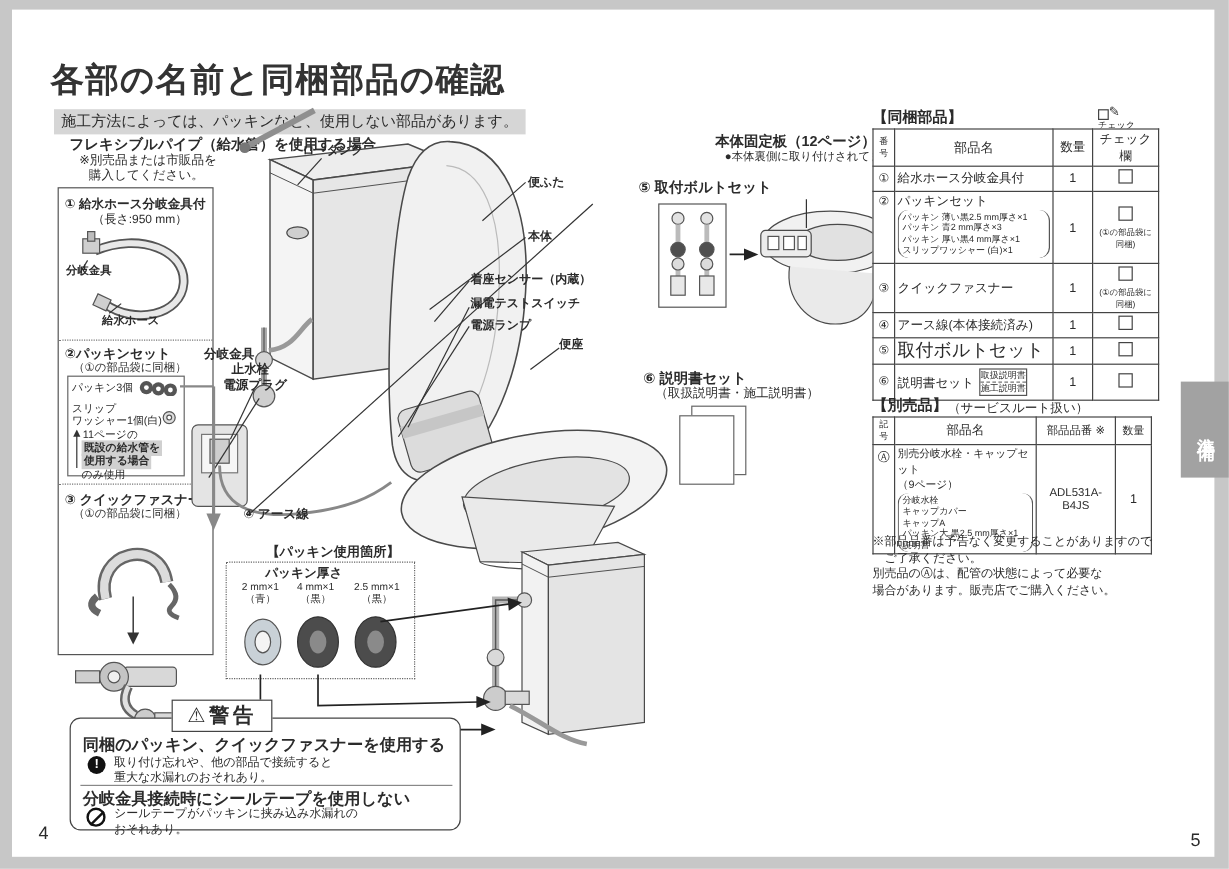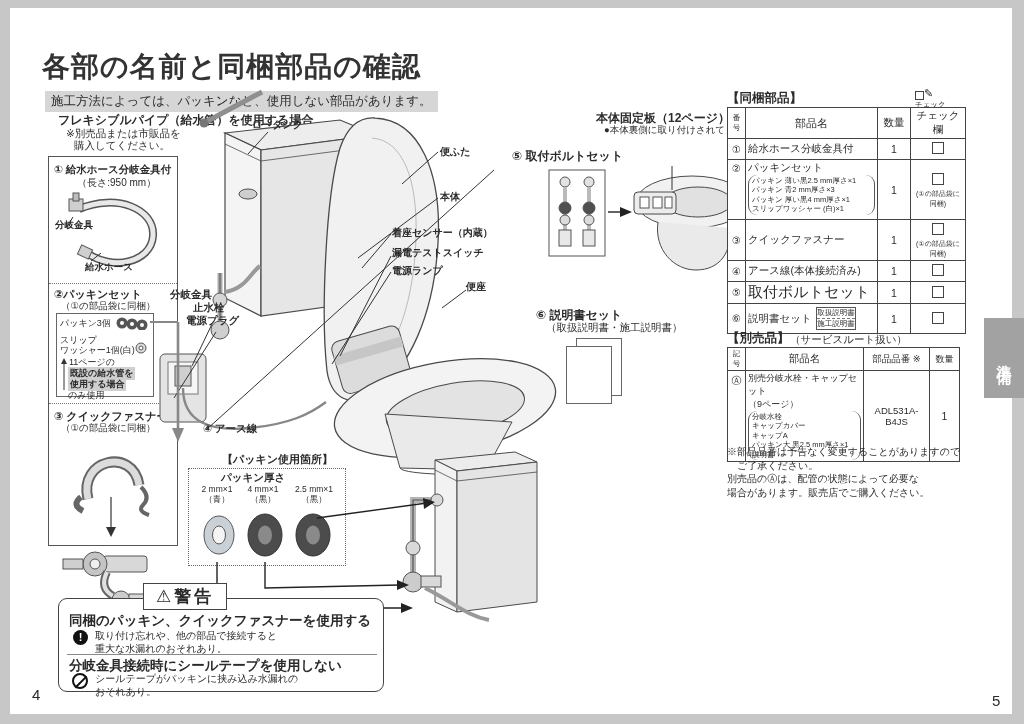--- a/index.html
+++ b/index.html
@@ -244,21 +244,21 @@
     <div class="abs b" style="left:10px; top:58px; font-size:13.5px;">分岐金具接続時にシールテープを使用しない</div>
     <span class="abs prohib" style="left:13px; top:74px;"></span>
     <div class="abs" style="left:36px; top:73px; font-size:10px; line-height:1.3;">
       <span>シールテープがパッキンに挟み込み水漏れの</span><br>
       <span>おそれあり。</span>
     </div>
   </div>
 
   <div class="abs b" style="left:596px; top:110px; font-size:12px;">本体固定板（12ページ）</div>
   <div class="abs" style="left:604px; top:124px; font-size:9.5px;">●本体裏側に取り付けされてます。</div>
-  <div class="abs b" style="left:512px; top:148px; font-size:12px;">⑤ 取付ボルトセット</div>
+  <div class="abs b" style="left:532px; top:148px; font-size:12px;">⑤ 取付ボルトセット</div>
   <svg class="abs" style="left:548px; top:166px;" width="200" height="112" viewBox="0 0 200 112">
     <rect x="1" y="4" width="56" height="86" fill="#fff" stroke="#555"></rect>
     <g stroke="#555">
       <circle cx="17" cy="16" r="5" fill="#e2e2e2"></circle>
         <line x1="17" y1="21" x2="17" y2="72" stroke-width="4" stroke="#bbb"></line>
       <circle cx="17" cy="42" r="6" fill="#4f4f4f"></circle>
         <circle cx="17" cy="54" r="5" fill="#dcdcdc"></circle>
       <rect x="11" y="64" width="12" height="16" fill="#e8e8e8"></rect>
       <circle cx="41" cy="16" r="5" fill="#e2e2e2"></circle>
         <line x1="41" y1="21" x2="41" y2="72" stroke-width="4" stroke="#bbb"></line>

